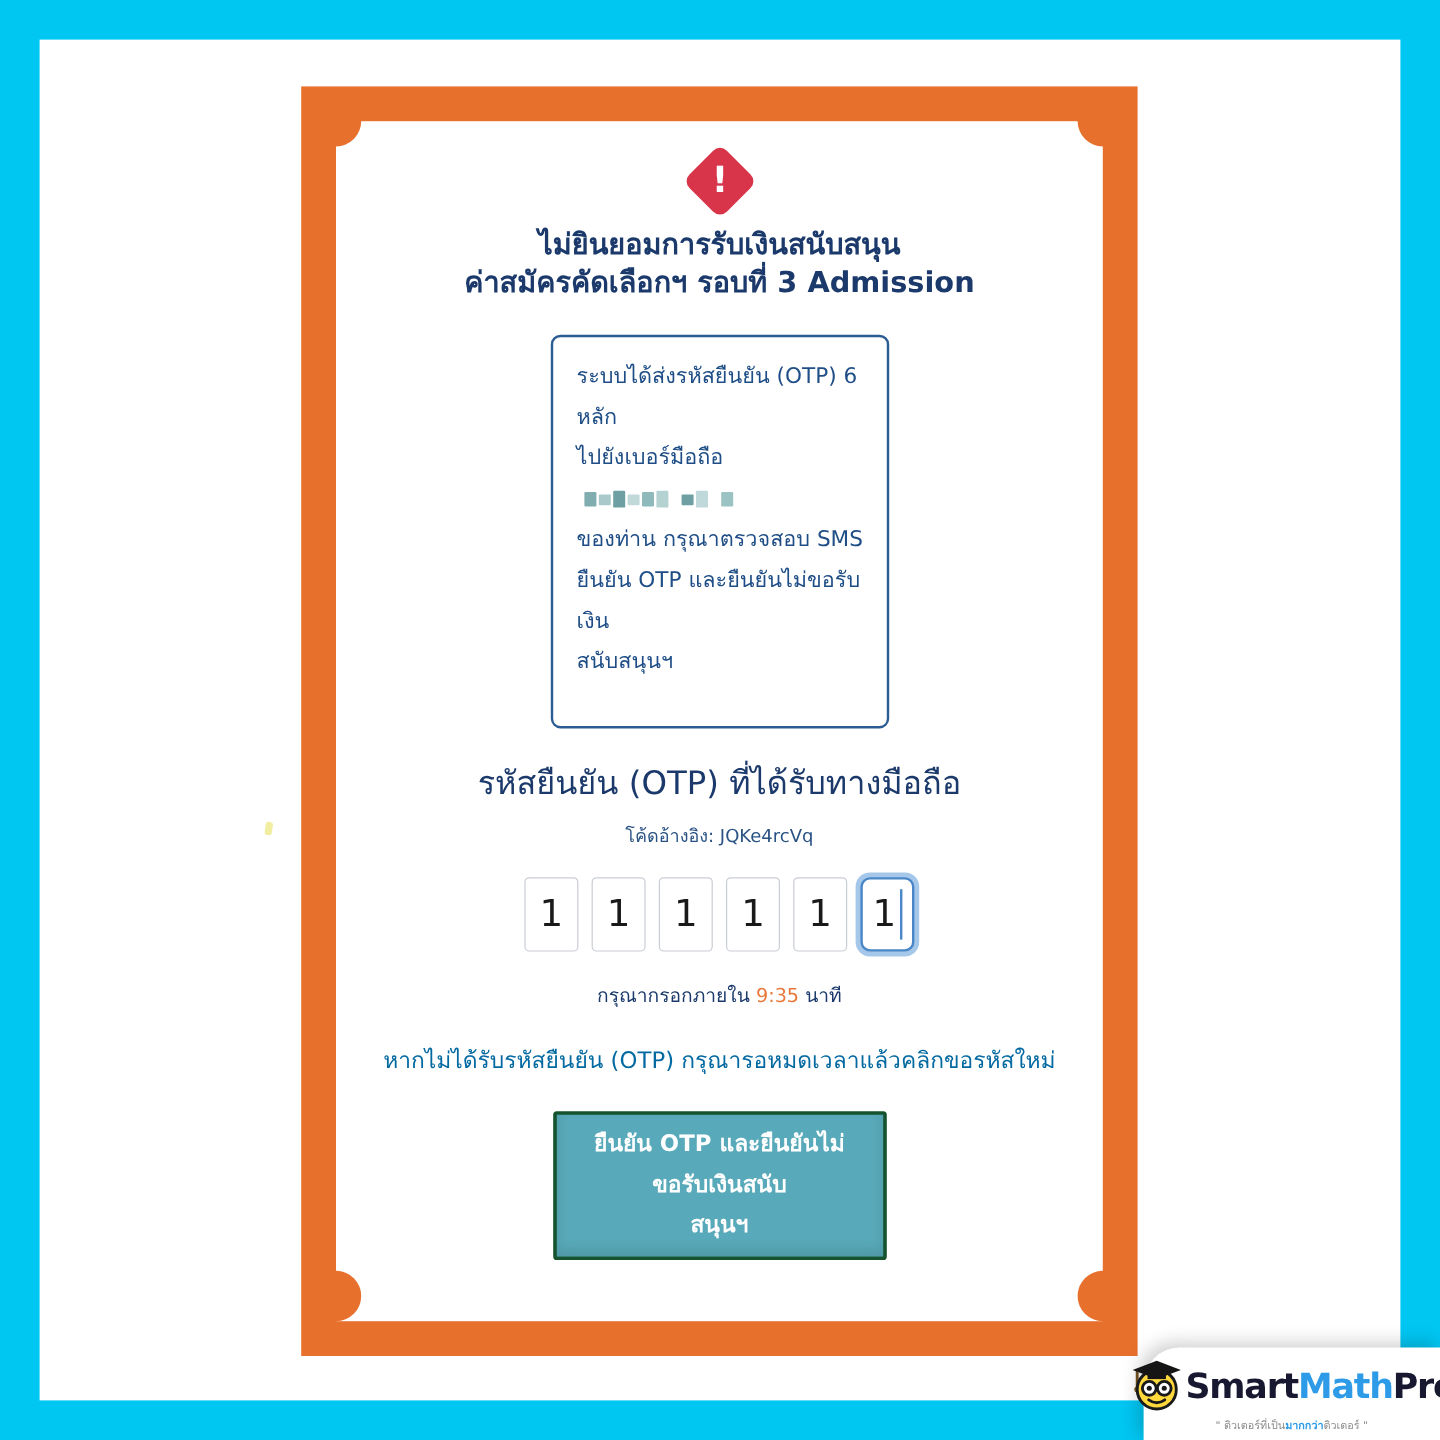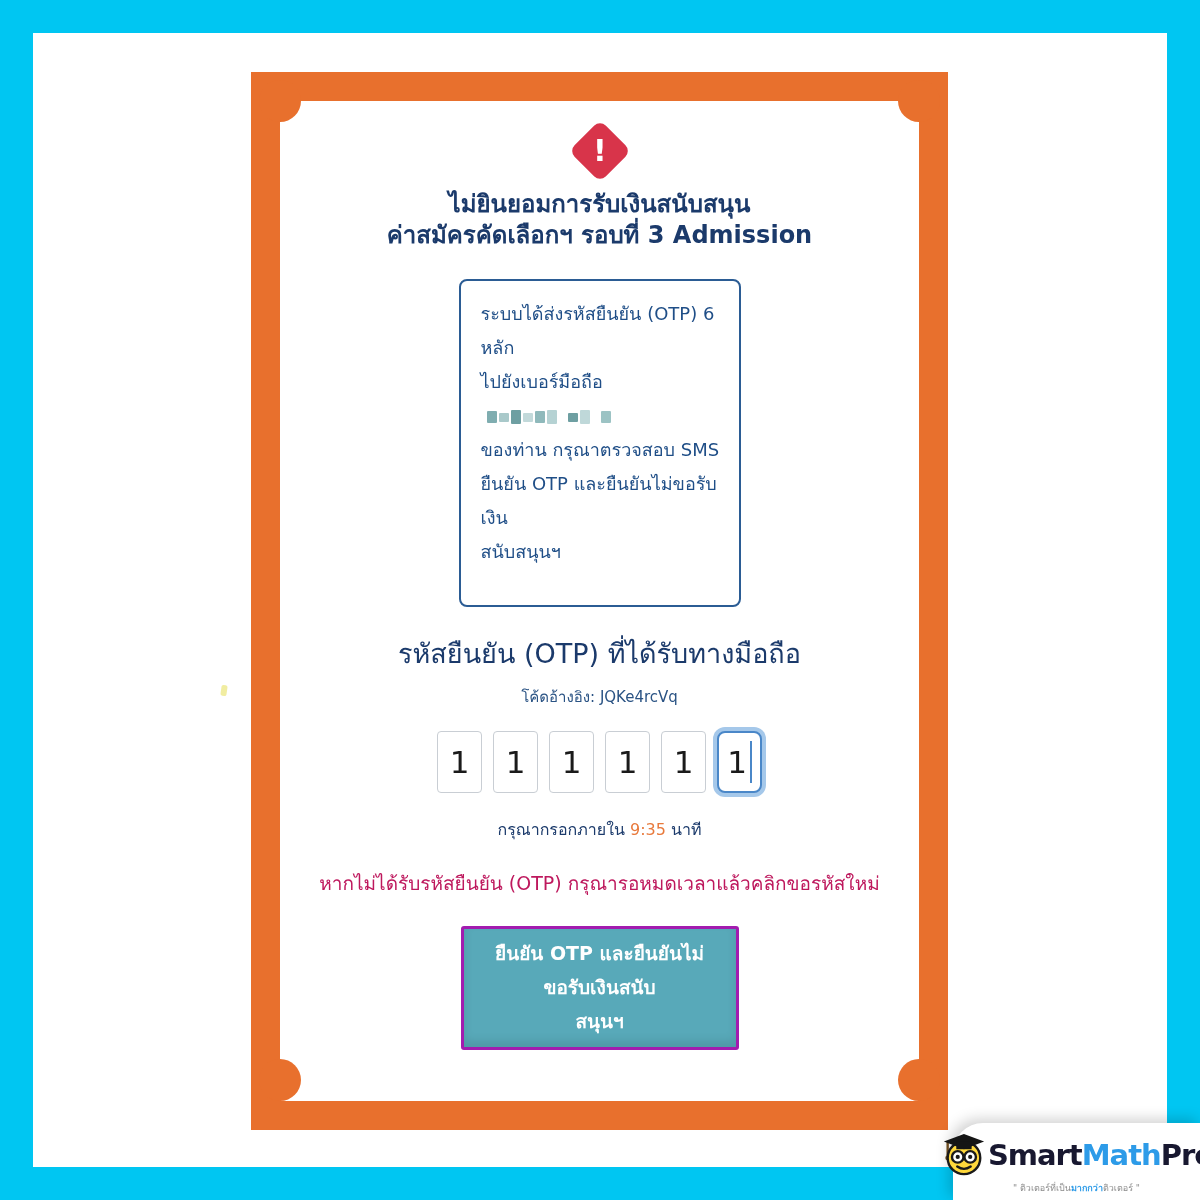--- a/index.html
+++ b/index.html
@@ -54,25 +54,25 @@
   }
   .otp-box.focused{
     border:2px solid #4A87C8;border-radius:8px;
     box-shadow:0 0 0 4px #A5C8EA;
   }
   .caret{display:inline-block;width:2px;height:42px;background:#4A87C8;margin-left:3px;}
 
   .timer-line{margin-top:24px;color:#1B3A6B;font-size:16px;}
   .timer-time{color:#E8793B;}
 
-  .resend-line{margin-top:26px;color:#be185d;font-size:19px;}
+  .resend-line{margin-top:26px;color:#0369a1;font-size:19px;}
 
   .submit-btn{
     display:block;width:278px;margin:28px auto 0;box-sizing:border-box;
-    background:#58A9B9;border:3px solid #a21caf;border-radius:3px;
+    background:#58A9B9;border:3px solid #14532d;border-radius:3px;
     color:#ffffff;font-weight:bold;font-size:19px;line-height:34px;
     padding:7px 14px 9px;cursor:pointer;
     box-shadow:inset 0 -6px 10px rgba(0,0,0,0.10);
     font-family:inherit;
   }
 
   .stray-mark{position:absolute;left:221px;top:685px;width:6px;height:11px;background:#EDE98A;opacity:.8;border-radius:2px;transform:rotate(8deg);z-index:3;}
 
   
   .logo-card{

